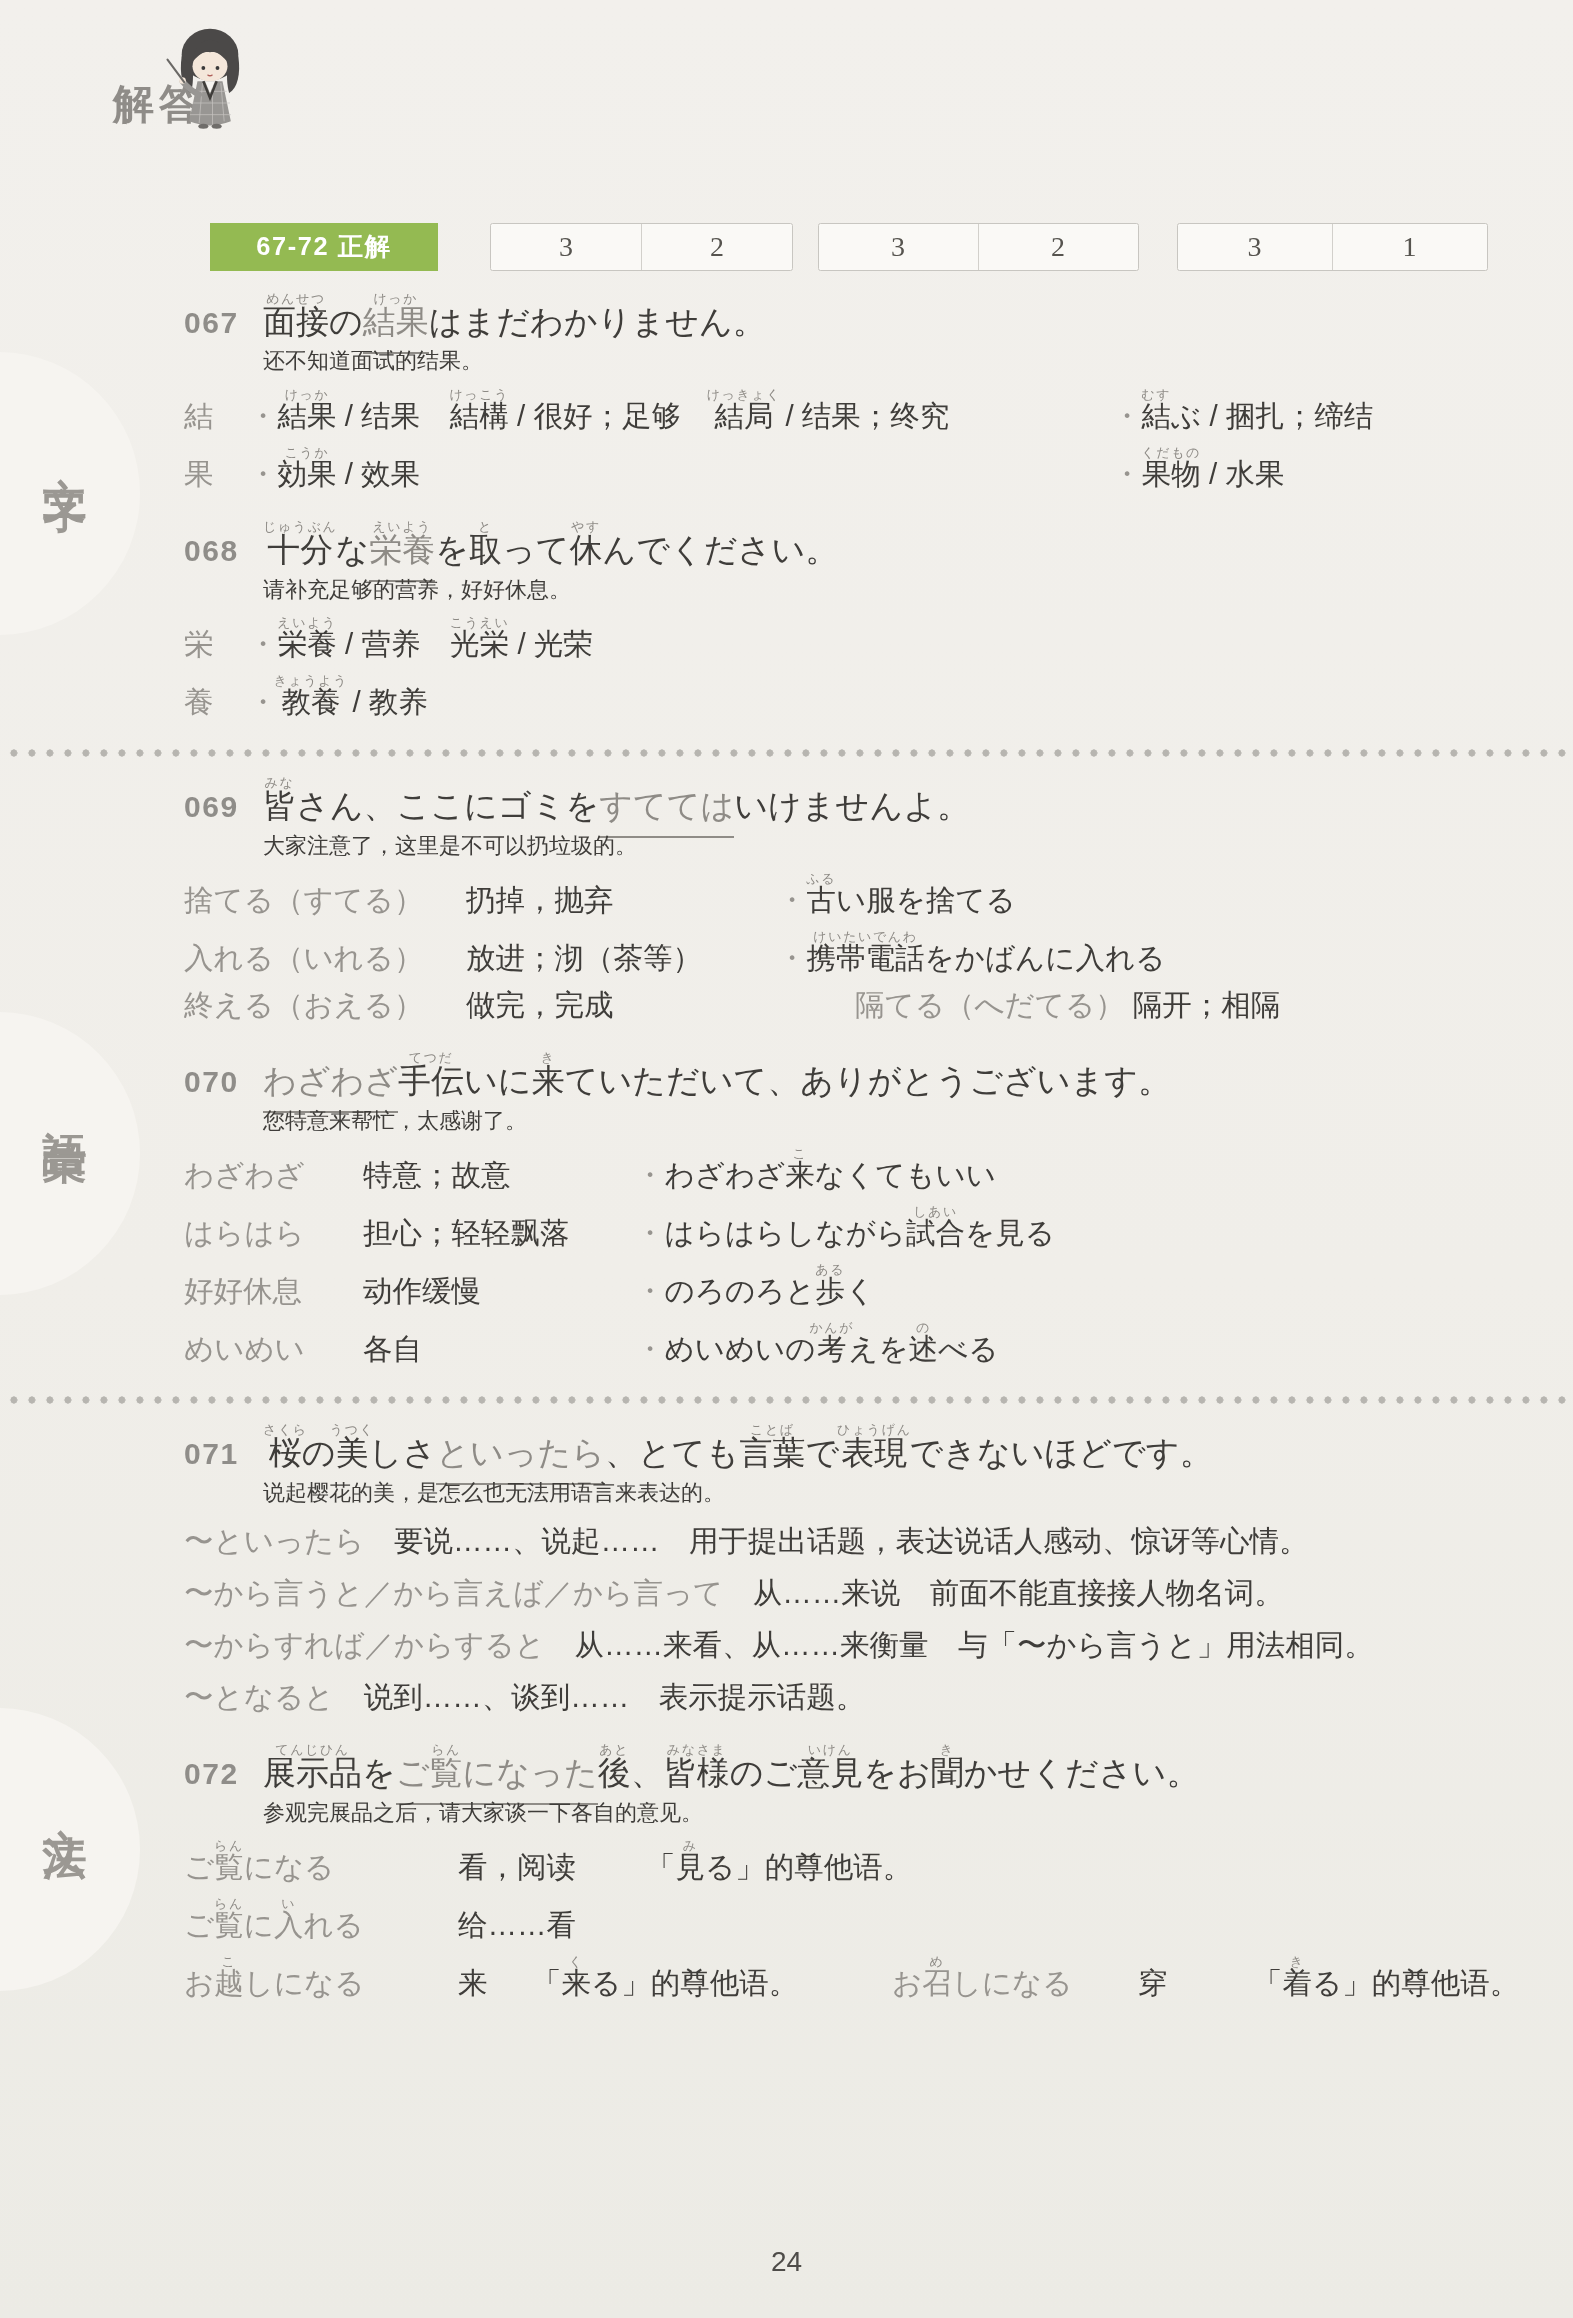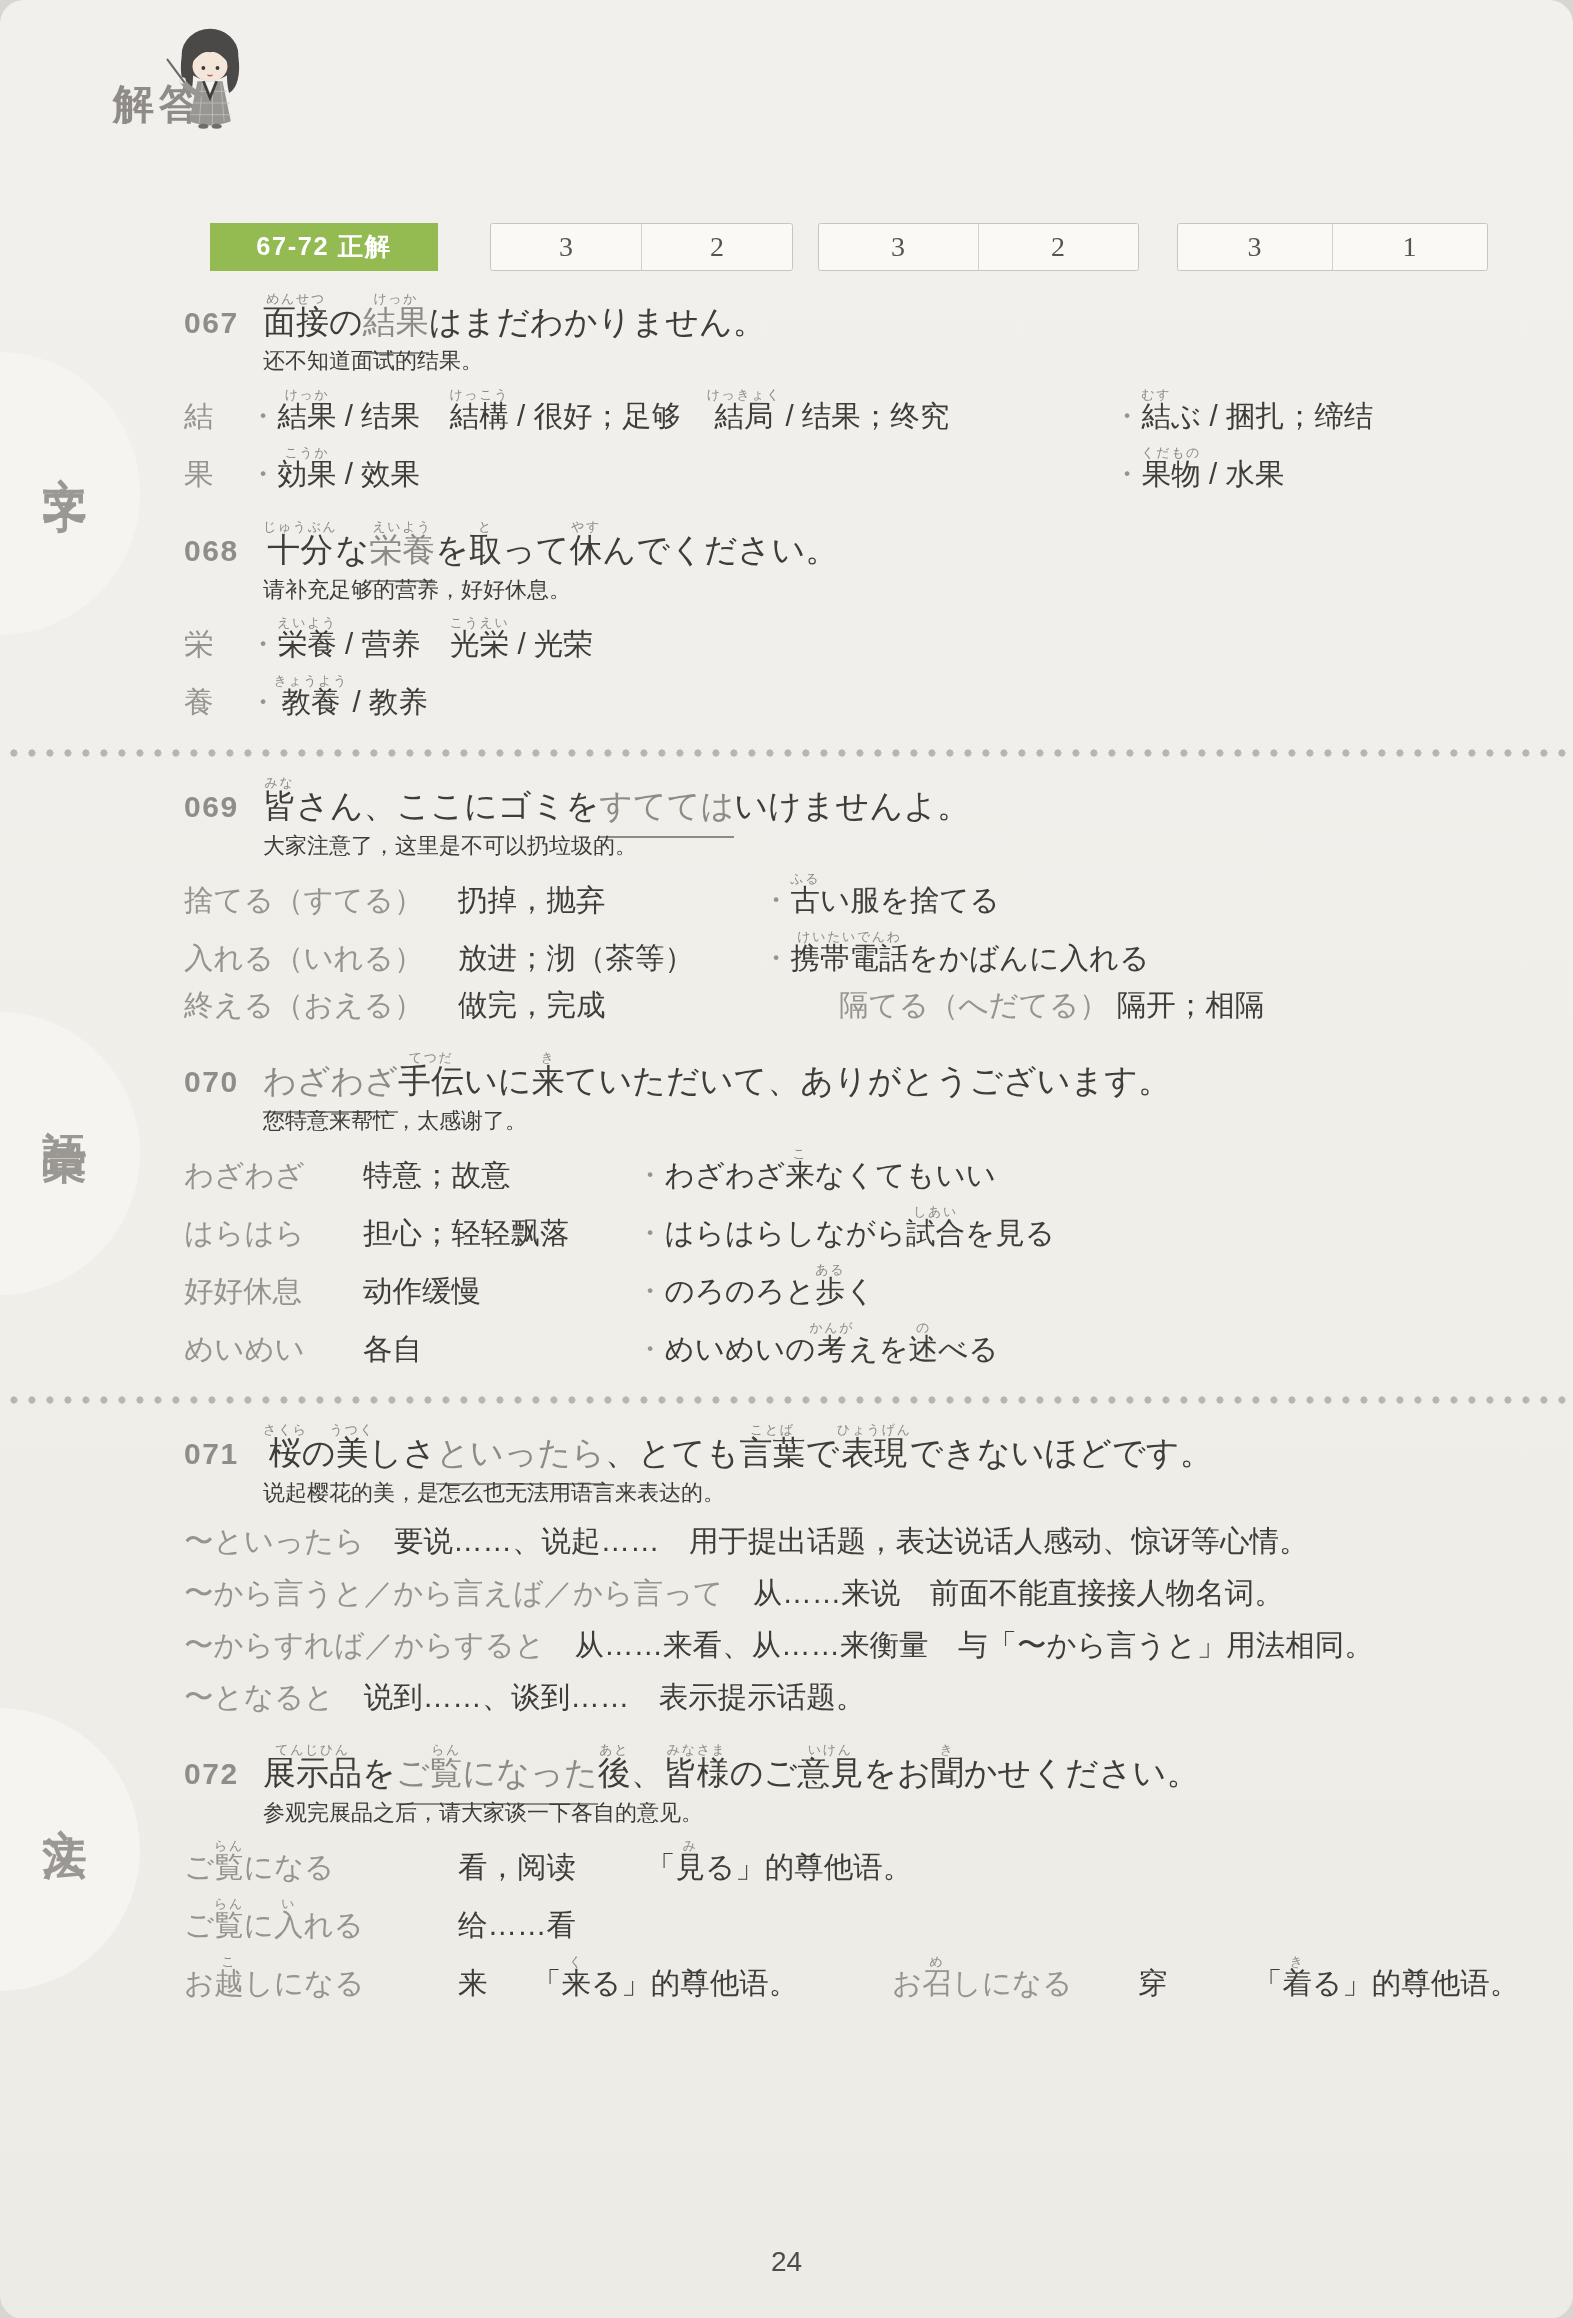--- a/index.html
+++ b/index.html
@@ -1,19 +1,19 @@
 <!DOCTYPE html>
 <html style="font-size:13px"><head>
 <meta charset="utf-8">
 <style>
   html,body{margin:0;padding:0;background:#d8d6d2;}
   .page{
     position:relative;width:1573px;height:2319px;overflow:hidden;
     background:linear-gradient(180deg,#f2f0ec 0%,#f0eee9 55%,#ecebe5 100%);
-    font-family:"Liberation Sans","DejaVu Sans",sans-serif;color:#3f3d3a;border-radius:24px;
+    font-family:"Liberation Sans","DejaVu Sans",sans-serif;color:#3f3d3a;
   }
   
   .side-decor{position:absolute;inset:0;z-index:0;}
   .circ{position:absolute;left:-143px;width:283px;height:283px;border-radius:50%;background:#f6f4f0;}
   .c0{top:352px}.c1{top:1012px}.c2{top:1708px}
   .stab{position:absolute;left:36px;writing-mode:vertical-rl;text-orientation:upright;
         font-size:44px;font-weight:bold;color:#9b9893;letter-spacing:8.2px;}
   .s0{top:442px}.s1{top:1096px}.s2{top:1793px}
   
   header{position:relative;height:223px;z-index:1;}
@@ -30,21 +30,21 @@
         font-family:"Liberation Serif","DejaVu Serif",serif;font-size:28px;color:#56544f;}
   .abox + .abox{border-left:1.6px solid #d2d0cb;}
   
   main{position:relative;z-index:1;padding:21px 57px 0 184px;}
   .qblock{margin-bottom:29.5px;}
   .line.s{font-size:33px;line-height:1.1;white-space:nowrap;}
   .qnum{display:inline-block;width:79px;font-size:30px;font-weight:bold;color:#8f8d89;letter-spacing:1.6px;}
   .line.tr{font-size:22px;margin-top:8.2px;margin-left:79px;line-height:1.2;}
   .row{display:grid;align-items:end;margin-top:13px;font-size:29.5px;line-height:1.15;}
   .row.k{grid-template-columns:64px 864px 1fr;}
-  .row.v69{grid-template-columns:274px 303px 1fr;}
+  .row.v69{grid-template-columns:274px 303px 1fr;gap:8px;}
   .row.v70{grid-template-columns:179px 272px 1fr;}
   .row.g71{grid-template-columns:1fr;margin-top:18px;}
   .row.v72a{grid-template-columns:274px 188px 1fr;}
   .row.v72b{grid-template-columns:274px 74px 360px 246px 115px 1fr;}
   .cell{white-space:nowrap;}
   .cell.pad{padding-left:78px;}
   .kl{color:#97948f;}
   .g{color:#97948f;}
   .u{border-bottom:2.5px solid #8f8c87;padding-bottom:12px;color:#8e8b86;}
   ruby{ruby-align:center;}

